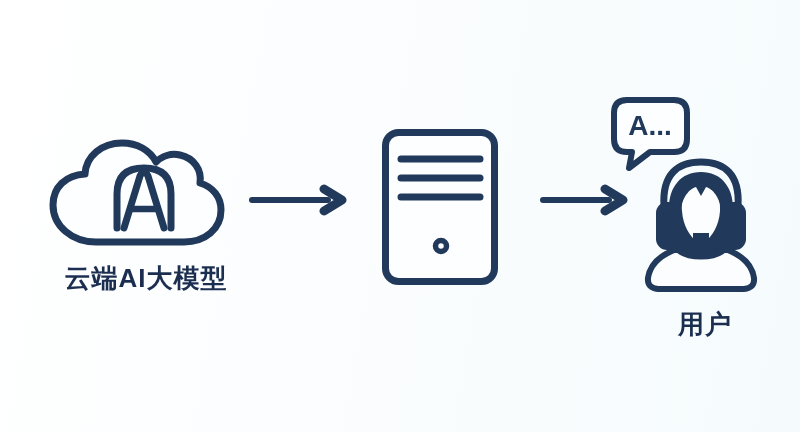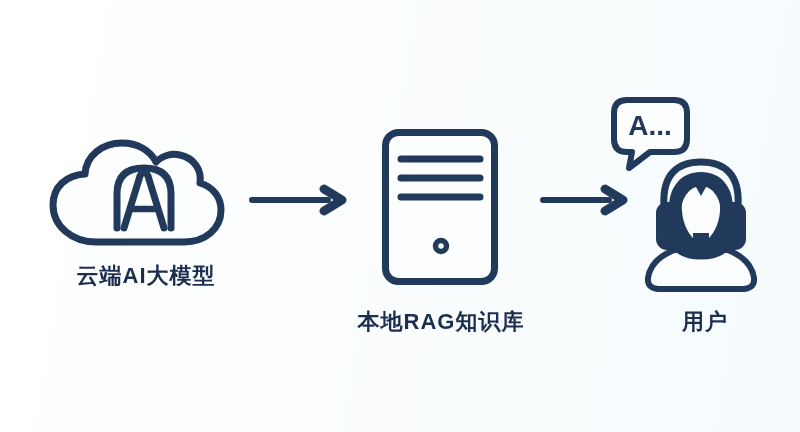--- a/index.html
+++ b/index.html
@@ -15,21 +15,21 @@
     width: 800px;
     height: 432px;
     background: linear-gradient(100deg, #ffffff 0%, #fbfdfe 45%, #f5fbfd 100%);
   }
   .node-icon {
     position: absolute;
     display: block;
   }
   .node-label {
     position: absolute;
-    font-size: 22px;
+    font-size: 26px;
     font-weight: bold;
     color: #1b2e4f;
     letter-spacing: 1px;
     text-align: center;
     white-space: nowrap;
   }
   .arrow {
     position: absolute;
     display: block;
   }
@@ -67,21 +67,20 @@
     <path d="M 76 6 L 94 17 L 76 28" stroke="#21395b" stroke-width="9" stroke-linecap="round" stroke-linejoin="round" fill="none"></path>
   </svg>
 
   <svg class="node-icon" style="left:379px; top:126px;" width="122" height="162" viewBox="0 0 122 162">
     <rect x="6.5" y="6.5" width="109" height="149" rx="13" fill="#fdfeff" stroke="#21395b" stroke-width="7"></rect>
     <path d="M 22 33 L 101 33" stroke="#21395b" stroke-width="7" stroke-linecap="round" fill="none"></path>
     <path d="M 22 52 L 101 52" stroke="#21395b" stroke-width="7" stroke-linecap="round" fill="none"></path>
     <path d="M 22 71 L 101 71" stroke="#21395b" stroke-width="7" stroke-linecap="round" fill="none"></path>
     <circle cx="62" cy="120" r="5.5" fill="none" stroke="#21395b" stroke-width="5.5"></circle>
   </svg>
-  <div class="node-label" style="left:321px; top:307px; width:240px;">本地RAG知识库</div>
 
   <svg class="arrow" style="left:539px; top:183px;" width="92" height="34" viewBox="0 0 92 34">
     <path d="M 4 17 L 70 17" stroke="#21395b" stroke-width="6" stroke-linecap="round" fill="none"></path>
     <path d="M 66 6 L 84 17 L 66 28" stroke="#21395b" stroke-width="9" stroke-linecap="round" stroke-linejoin="round" fill="none"></path>
   </svg>
 
   <svg class="node-icon" style="left:600px; top:90px;" width="170" height="210" viewBox="0 0 170 210">
 
     <path d="M 27 10 Q 14 10 14 23 L 14 49 Q 14 62 27 62 L 32 62 L 29 78 L 50 62 L 74 62 Q 87 62 87 49 L 87 23 Q 87 10 74 10 Z" fill="#fcfeff" stroke="#21395b" stroke-width="6" stroke-linejoin="round"></path>
     <text class="bubble-txt" x="50" y="45" text-anchor="middle">A...</text>

